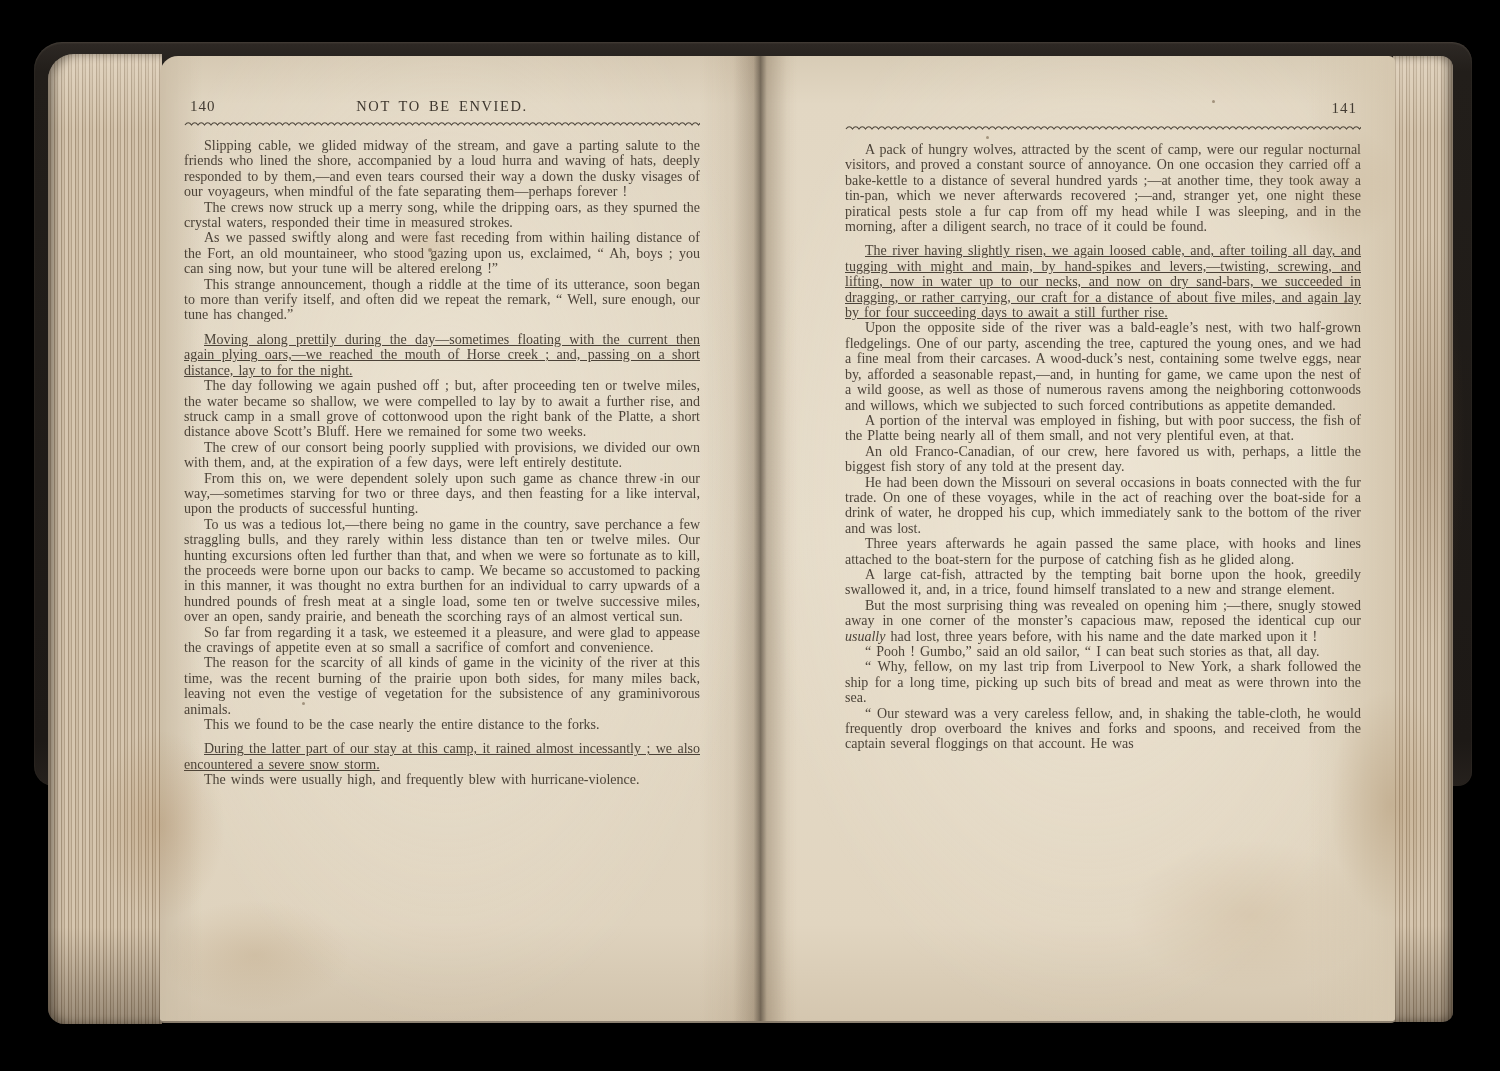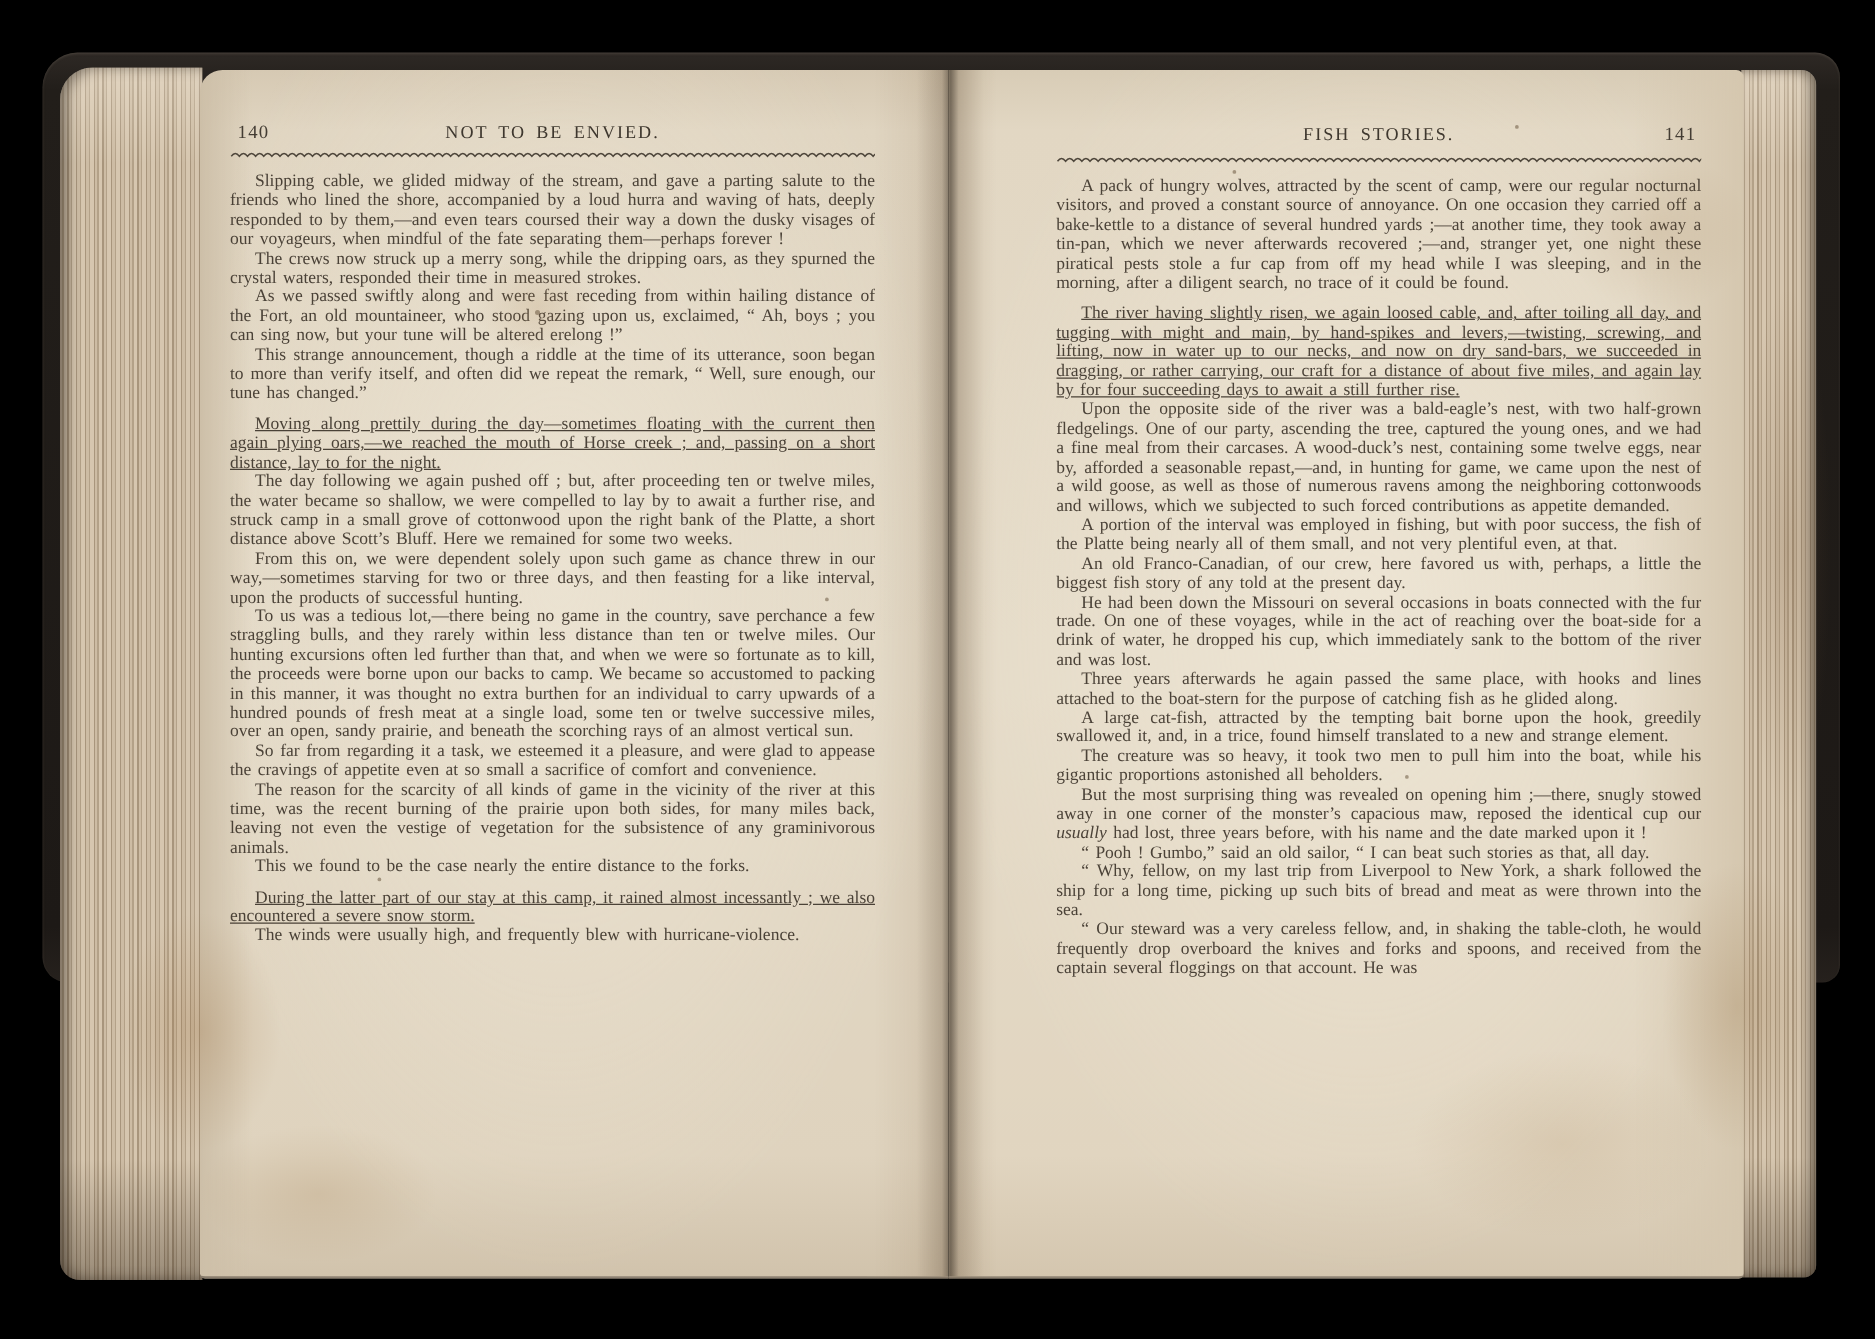--- a/index.html
+++ b/index.html
@@ -131,48 +131,47 @@
       <svg class="wavy-rule" width="516" height="8" viewBox="0 0 516 8">
         <path class="wave" fill="none" stroke="#4e463b" stroke-width="1.15" d="M1,5 q3.25,-4.5 6.5,0 q3.25,-4.5 6.5,0 q3.25,-4.5 6.5,0 q3.25,-4.5 6.5,0 q3.25,-4.5 6.5,0 q3.25,-4.5 6.5,0 q3.25,-4.5 6.5,0 q3.25,-4.5 6.5,0 q3.25,-4.5 6.5,0 q3.25,-4.5 6.5,0 q3.25,-4.5 6.5,0 q3.25,-4.5 6.5,0 q3.25,-4.5 6.5,0 q3.25,-4.5 6.5,0 q3.25,-4.5 6.5,0 q3.25,-4.5 6.5,0 q3.25,-4.5 6.5,0 q3.25,-4.5 6.5,0 q3.25,-4.5 6.5,0 q3.25,-4.5 6.5,0 q3.25,-4.5 6.5,0 q3.25,-4.5 6.5,0 q3.25,-4.5 6.5,0 q3.25,-4.5 6.5,0 q3.25,-4.5 6.5,0 q3.25,-4.5 6.5,0 q3.25,-4.5 6.5,0 q3.25,-4.5 6.5,0 q3.25,-4.5 6.5,0 q3.25,-4.5 6.5,0 q3.25,-4.5 6.5,0 q3.25,-4.5 6.5,0 q3.25,-4.5 6.5,0 q3.25,-4.5 6.5,0 q3.25,-4.5 6.5,0 q3.25,-4.5 6.5,0 q3.25,-4.5 6.5,0 q3.25,-4.5 6.5,0 q3.25,-4.5 6.5,0 q3.25,-4.5 6.5,0 q3.25,-4.5 6.5,0 q3.25,-4.5 6.5,0 q3.25,-4.5 6.5,0 q3.25,-4.5 6.5,0 q3.25,-4.5 6.5,0 q3.25,-4.5 6.5,0 q3.25,-4.5 6.5,0 q3.25,-4.5 6.5,0 q3.25,-4.5 6.5,0 q3.25,-4.5 6.5,0 q3.25,-4.5 6.5,0 q3.25,-4.5 6.5,0 q3.25,-4.5 6.5,0 q3.25,-4.5 6.5,0 q3.25,-4.5 6.5,0 q3.25,-4.5 6.5,0 q3.25,-4.5 6.5,0 q3.25,-4.5 6.5,0 q3.25,-4.5 6.5,0 q3.25,-4.5 6.5,0 q3.25,-4.5 6.5,0 q3.25,-4.5 6.5,0 q3.25,-4.5 6.5,0 q3.25,-4.5 6.5,0 q3.25,-4.5 6.5,0 q3.25,-4.5 6.5,0 q3.25,-4.5 6.5,0 q3.25,-4.5 6.5,0 q3.25,-4.5 6.5,0 q3.25,-4.5 6.5,0 q3.25,-4.5 6.5,0 q3.25,-4.5 6.5,0 q3.25,-4.5 6.5,0 q3.25,-4.5 6.5,0 q3.25,-4.5 6.5,0 q3.25,-4.5 6.5,0 q3.25,-4.5 6.5,0 q3.25,-4.5 6.5,0 q3.25,-4.5 6.5,0 q3.25,-4.5 6.5,0"></path>
       </svg>
       <div class="body-text" id="left-body">
           <p class="para">Slipping cable, we glided midway of the stream, and gave a parting salute to the friends who lined the shore, accompanied by a loud hurra and waving of hats, deeply responded to by them,—and even tears coursed their way a down the dusky visages of our voyageurs, when mindful of the fate separating them—perhaps forever !</p>
           <p class="para">The crews now struck up a merry song, while the dripping oars, as they spurned the crystal waters, responded their time in measured strokes.</p>
           <p class="para">As we passed swiftly along and were fast receding from within hailing distance of the Fort, an old mountaineer, who stood gazing upon us, exclaimed, “ Ah, boys ; you can sing now, but your tune will be altered erelong !”</p>
           <p class="para">This strange announcement, though a riddle at the time of its utterance, soon began to more than verify itself, and often did we repeat the remark, “ Well, sure enough, our tune has changed.”</p>
           <p class="para brk">Moving along prettily during the day—sometimes floating with the current then again plying oars,—we reached the mouth of Horse creek ; and, passing on a short distance, lay to for the night.</p>
           <p class="para">The day following we again pushed off ; but, after proceeding ten or twelve miles, the water became so shallow, we were compelled to lay by to await a further rise, and struck camp in a small grove of cottonwood upon the right bank of the Platte, a short distance above Scott’s Bluff.  Here we remained for some two weeks.</p>
+          <p class="para">The crew of our consort being poorly supplied with provisions, we divided our own with them, and, at the expiration of a few days, were left entirely destitute.</p>
           <p class="para">From this on, we were dependent solely upon such game as chance threw in our way,—sometimes starving for two or three days, and then feasting for a like interval, upon the products of successful hunting.</p>
           <p class="para">To us was a tedious lot,—there being no game in the country, save perchance a few straggling bulls, and they rarely within less distance than ten or twelve miles.  Our hunting excursions often led further than that, and when we were so fortunate as to kill, the proceeds were borne upon our backs to camp.  We became so accustomed to packing in this manner, it was thought no extra burthen for an individual to carry upwards of a hundred pounds of fresh meat at a single load, some ten or twelve successive miles, over an open, sandy prairie, and beneath the scorching rays of an almost vertical sun.</p>
           <p class="para">So far from regarding it a task, we esteemed it a pleasure, and were glad to appease the cravings of appetite even at so small a sacrifice of comfort and convenience.</p>
           <p class="para">The reason for the scarcity of all kinds of game in the vicinity of the river at this time, was the recent burning of the prairie upon both sides, for many miles back, leaving not even the vestige of vegetation for the subsistence of any graminivorous animals.</p>
           <p class="para">This we found to be the case nearly the entire distance to the forks.</p>
           <p class="para brk">During the latter part of our stay at this camp, it rained almost incessantly ; we also encountered a severe snow storm.</p>
           <p class="para">The winds were usually high, and frequently blew with hurricane-violence.</p>
         </div>
     </div>
 
     <div class="page page-right">
       <div class="head-row">
-        <span class="running-head">FISH STORIES.</span>
         <span class="pagenum">141</span>
       </div>
       <svg class="wavy-rule" width="516" height="8" viewBox="0 0 516 8">
         <path class="wave" fill="none" stroke="#4e463b" stroke-width="1.15" d="M1,5 q3.25,-4.5 6.5,0 q3.25,-4.5 6.5,0 q3.25,-4.5 6.5,0 q3.25,-4.5 6.5,0 q3.25,-4.5 6.5,0 q3.25,-4.5 6.5,0 q3.25,-4.5 6.5,0 q3.25,-4.5 6.5,0 q3.25,-4.5 6.5,0 q3.25,-4.5 6.5,0 q3.25,-4.5 6.5,0 q3.25,-4.5 6.5,0 q3.25,-4.5 6.5,0 q3.25,-4.5 6.5,0 q3.25,-4.5 6.5,0 q3.25,-4.5 6.5,0 q3.25,-4.5 6.5,0 q3.25,-4.5 6.5,0 q3.25,-4.5 6.5,0 q3.25,-4.5 6.5,0 q3.25,-4.5 6.5,0 q3.25,-4.5 6.5,0 q3.25,-4.5 6.5,0 q3.25,-4.5 6.5,0 q3.25,-4.5 6.5,0 q3.25,-4.5 6.5,0 q3.25,-4.5 6.5,0 q3.25,-4.5 6.5,0 q3.25,-4.5 6.5,0 q3.25,-4.5 6.5,0 q3.25,-4.5 6.5,0 q3.25,-4.5 6.5,0 q3.25,-4.5 6.5,0 q3.25,-4.5 6.5,0 q3.25,-4.5 6.5,0 q3.25,-4.5 6.5,0 q3.25,-4.5 6.5,0 q3.25,-4.5 6.5,0 q3.25,-4.5 6.5,0 q3.25,-4.5 6.5,0 q3.25,-4.5 6.5,0 q3.25,-4.5 6.5,0 q3.25,-4.5 6.5,0 q3.25,-4.5 6.5,0 q3.25,-4.5 6.5,0 q3.25,-4.5 6.5,0 q3.25,-4.5 6.5,0 q3.25,-4.5 6.5,0 q3.25,-4.5 6.5,0 q3.25,-4.5 6.5,0 q3.25,-4.5 6.5,0 q3.25,-4.5 6.5,0 q3.25,-4.5 6.5,0 q3.25,-4.5 6.5,0 q3.25,-4.5 6.5,0 q3.25,-4.5 6.5,0 q3.25,-4.5 6.5,0 q3.25,-4.5 6.5,0 q3.25,-4.5 6.5,0 q3.25,-4.5 6.5,0 q3.25,-4.5 6.5,0 q3.25,-4.5 6.5,0 q3.25,-4.5 6.5,0 q3.25,-4.5 6.5,0 q3.25,-4.5 6.5,0 q3.25,-4.5 6.5,0 q3.25,-4.5 6.5,0 q3.25,-4.5 6.5,0 q3.25,-4.5 6.5,0 q3.25,-4.5 6.5,0 q3.25,-4.5 6.5,0 q3.25,-4.5 6.5,0 q3.25,-4.5 6.5,0 q3.25,-4.5 6.5,0 q3.25,-4.5 6.5,0 q3.25,-4.5 6.5,0 q3.25,-4.5 6.5,0 q3.25,-4.5 6.5,0 q3.25,-4.5 6.5,0 q3.25,-4.5 6.5,0"></path>
       </svg>
       <div class="body-text" id="right-body">
           <p class="para">A pack of hungry wolves, attracted by the scent of camp, were our regular nocturnal visitors, and proved a constant source of annoyance.  On one occasion they carried off a bake-kettle to a distance of several hundred yards ;—at another time, they took away a tin-pan, which we never afterwards recovered ;—and, stranger yet, one night these piratical pests stole a fur cap from off my head while I was sleeping, and in the morning, after a diligent search, no trace of it could be found.</p>
           <p class="para brk">The river having slightly risen, we again loosed cable, and, after toiling all day, and tugging with might and main, by hand-spikes and levers,—twisting, screwing, and lifting, now in water up to our necks, and now on dry sand-bars, we succeeded in dragging, or rather carrying, our craft for a distance of about five miles, and again lay by for four succeeding days to await a still further rise.</p>
           <p class="para">Upon the opposite side of the river was a bald-eagle’s nest, with two half-grown fledgelings.  One of our party, ascending the tree, captured the young ones, and we had a fine meal from their carcases.  A wood-duck’s nest, containing some twelve eggs, near by, afforded a seasonable repast,—and, in hunting for game, we came upon the nest of a wild goose, as well as those of numerous ravens among the neighboring cottonwoods and willows, which we subjected to such forced contributions as appetite demanded.</p>
           <p class="para">A portion of the interval was employed in fishing, but with poor success, the fish of the Platte being nearly all of them small, and not very plentiful even, at that.</p>
           <p class="para">An old Franco-Canadian, of our crew, here favored us with, perhaps, a little the biggest fish story of any told at the present day.</p>
           <p class="para">He had been down the Missouri on several occasions in boats connected with the fur trade.  On one of these voyages, while in the act of reaching over the boat-side for a drink of water, he dropped his cup, which immediately sank to the bottom of the river and was lost.</p>
           <p class="para">Three years afterwards he again passed the same place, with hooks and lines attached to the boat-stern for the purpose of catching fish as he glided along.</p>
           <p class="para">A large cat-fish, attracted by the tempting bait borne upon the hook, greedily swallowed it, and, in a trice, found himself translated to a new and strange element.</p>
-          <p class="para">The creature was so heavy, it took two men to pull him into the boat, while his gigantic proportions astonished all beholders.</p>
           <p class="para">But the most surprising thing was revealed on opening him ;—there, snugly stowed away in one corner of the monster’s capacious maw, reposed the identical cup our <i>usually</i> had lost, three years before, with his name and the date marked upon it !</p>
           <p class="para">“ Pooh !  Gumbo,” said an old sailor, “ I can beat such stories as that, all day.</p>
           <p class="para">“ Why, fellow, on my last trip from Liverpool to New York, a shark followed the ship for a long time, picking up such bits of bread and meat as were thrown into the sea.</p>
           <p class="para">“ Our steward was a very careless fellow, and, in shaking the table-cloth, he would frequently drop overboard the knives and forks and spoons, and received from the captain several floggings on that account.  He was</p>
         </div>
     </div>
 
     <div class="gutter"></div>
   </div>
 

